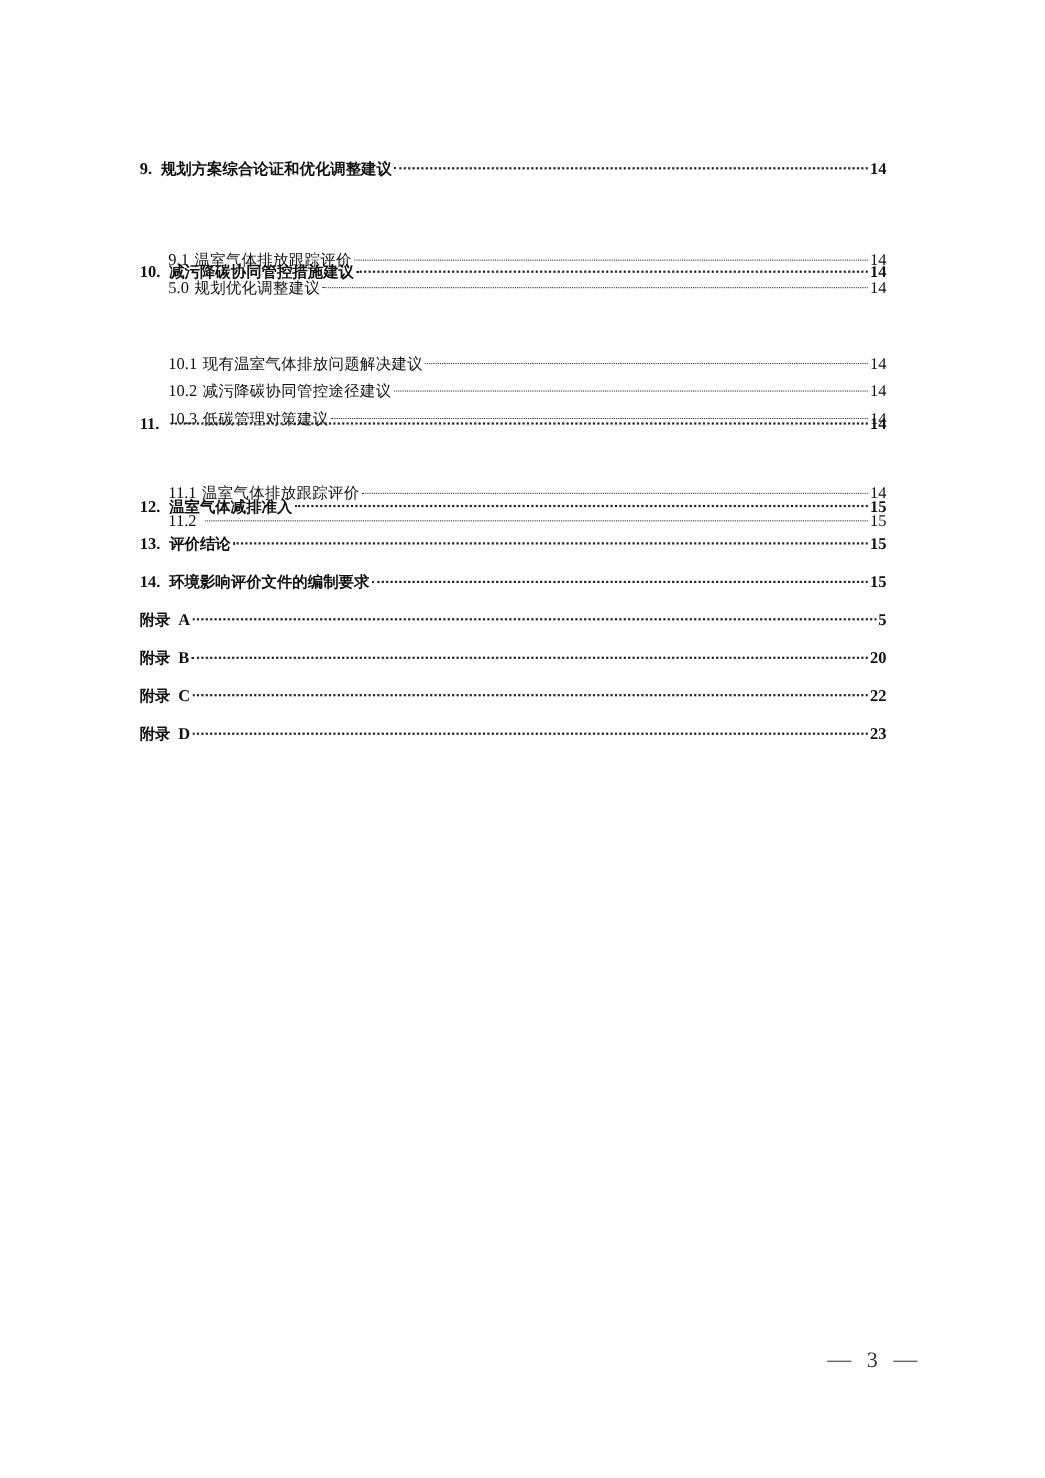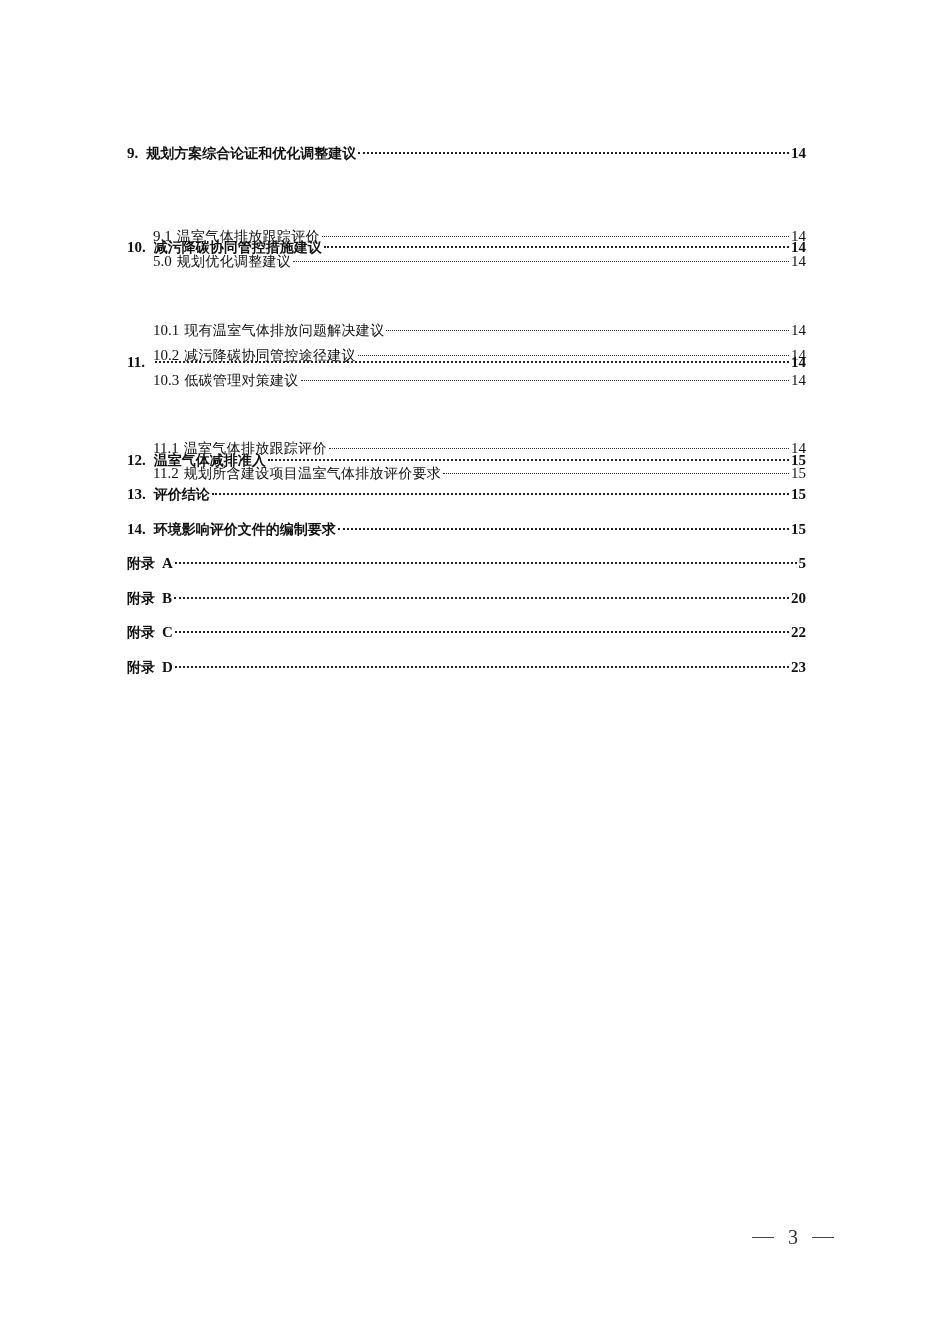--- a/index.html
+++ b/index.html
@@ -163,34 +163,33 @@
       <span class="leader"></span>
       <span class="page-num">14</span>
     </div>
     <div class="toc-row lvl2" style="top:317px">
       <span class="num">10.3</span>
       <span class="title">低碳管理对策建议</span>
       <span class="leader"></span>
       <span class="page-num">14</span>
     </div>
 
-    <div class="toc-row lvl1" style="top:347px">
+    <div class="toc-row lvl1" style="top:370px">
       <span class="num">11.</span>
       <span class="leader"></span>
       <span class="page-num">14</span>
     </div>
     <div class="toc-row lvl2" style="top:385px">
       <span class="num">11.1</span>
       <span class="title">温室气体排放跟踪评价</span>
       <span class="leader"></span>
       <span class="page-num">14</span>
     </div>
     <div class="toc-row lvl2" style="top:410px">
       <span class="num">11.2</span>
-      <span class="title">规划所含建设项目温室气体排放评价要求</span>
       <span class="leader"></span>
       <span class="page-num">15</span>
     </div>
 
     <div class="toc-row lvl1" style="top:445px">
       <span class="num">12.</span>
       <span class="title">温室气体减排准入</span>
       <span class="leader"></span>
       <span class="page-num">15</span>
     </div>

